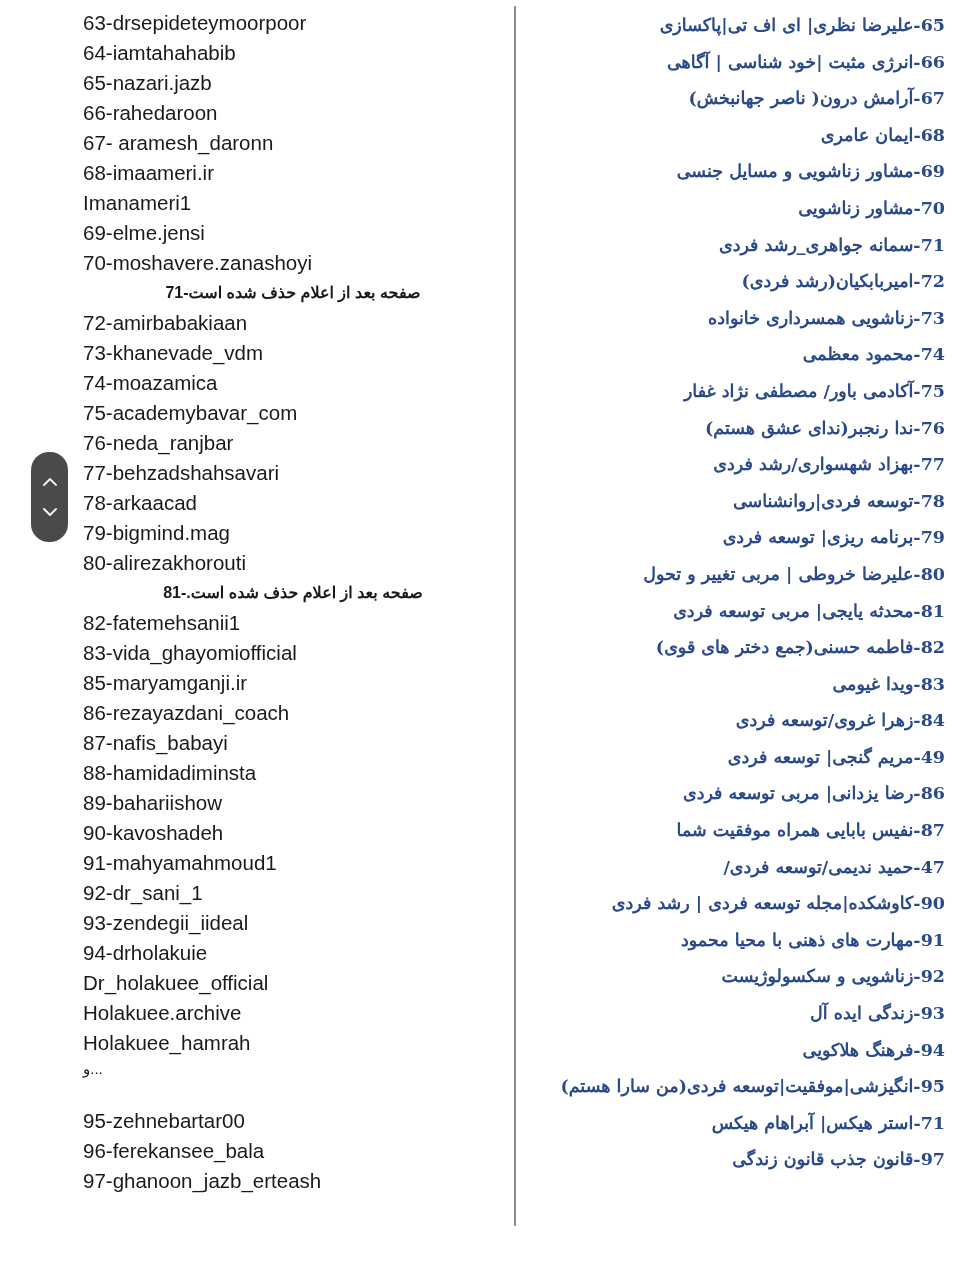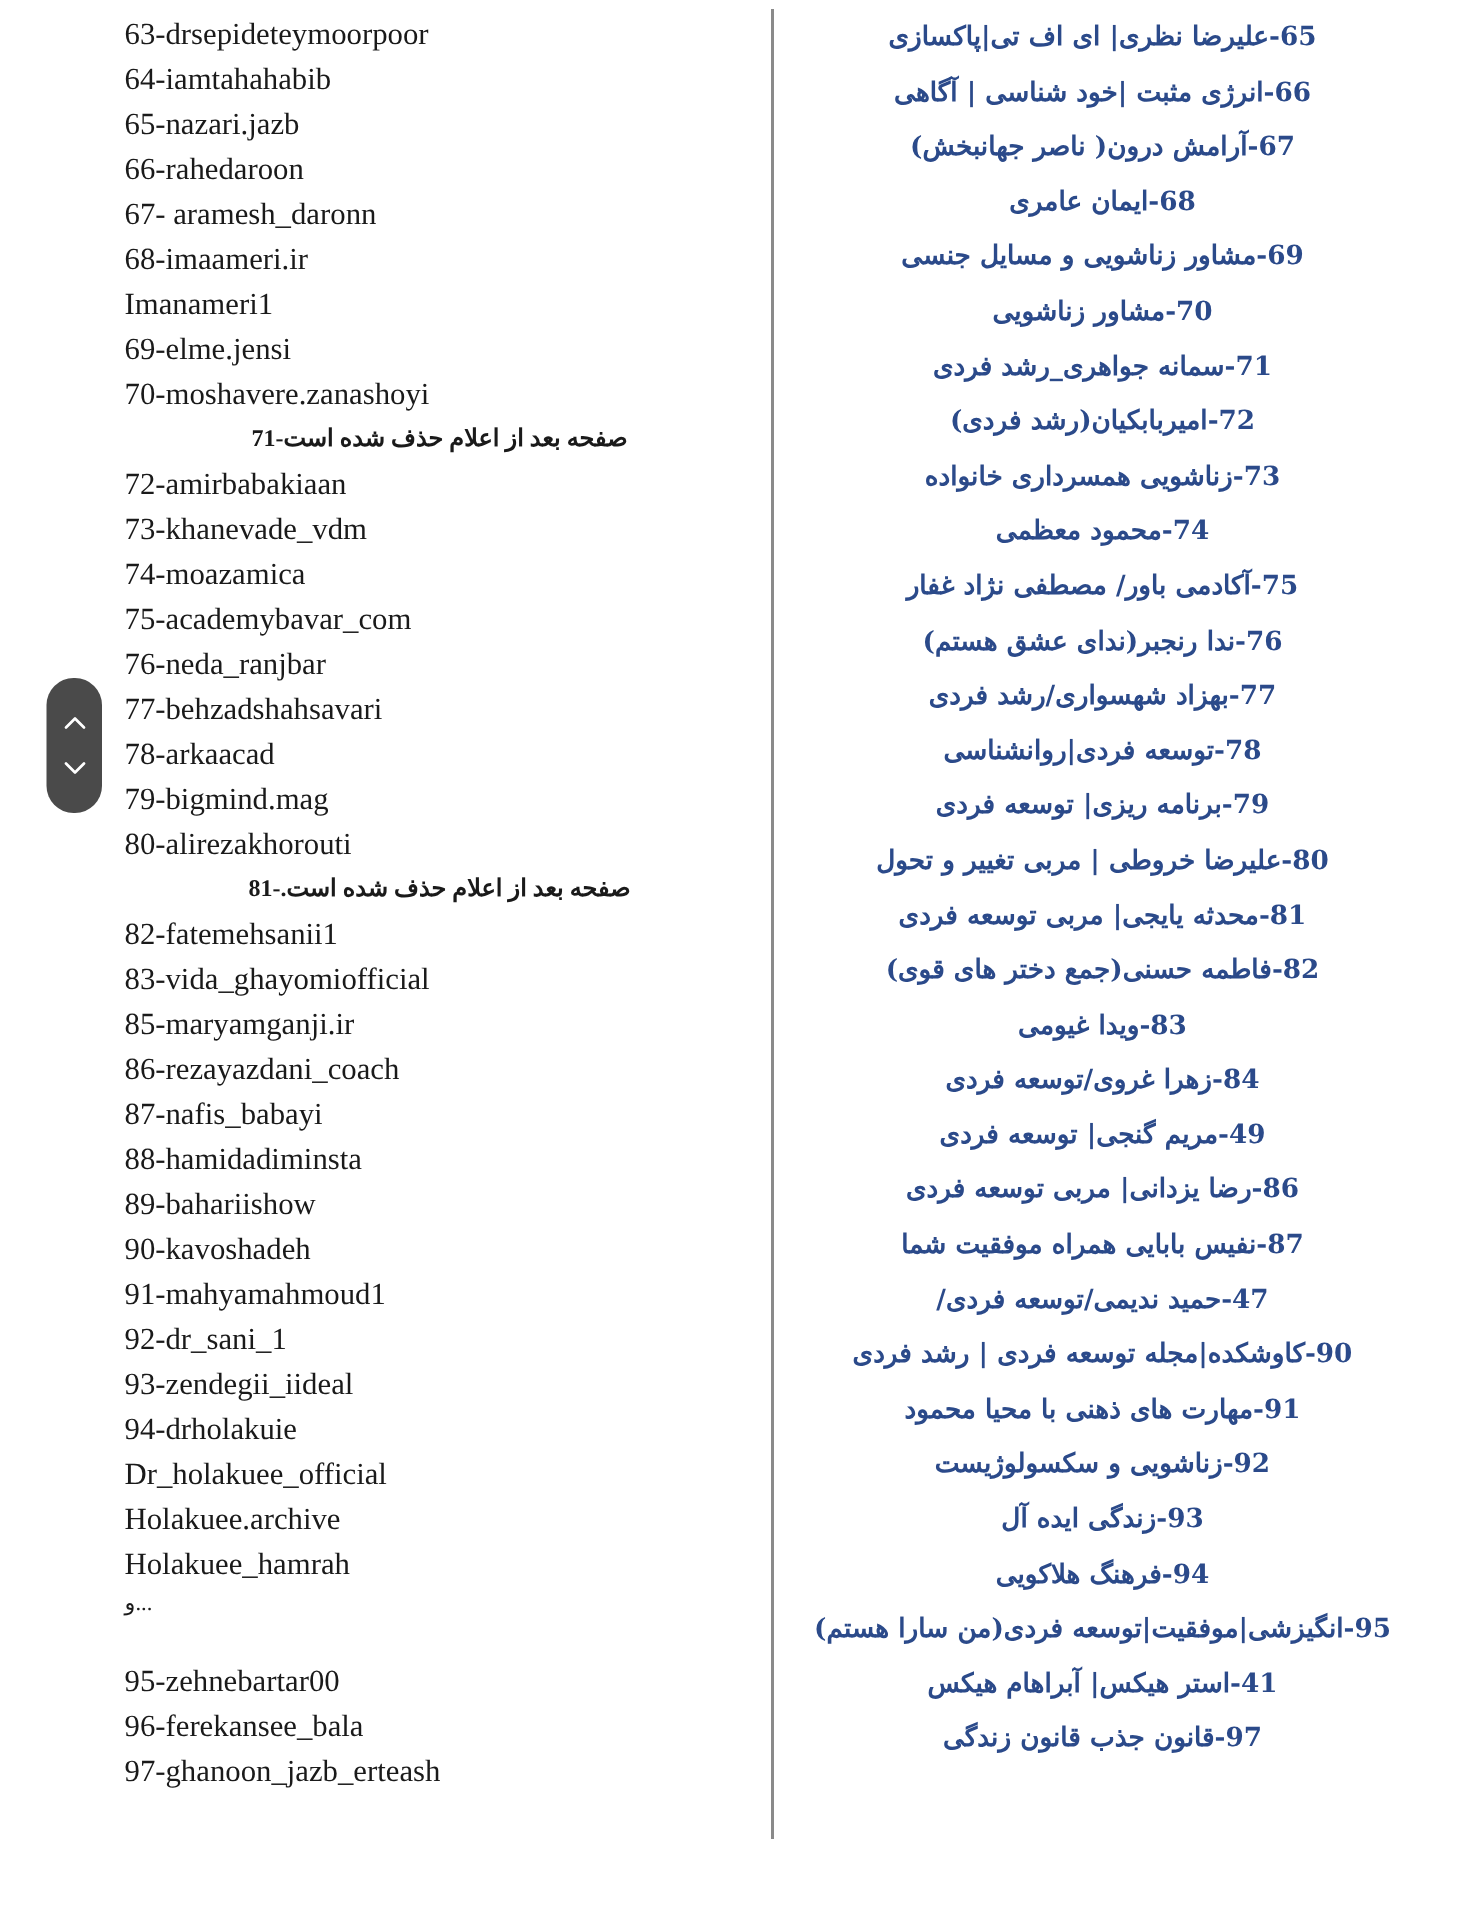--- a/index.html
+++ b/index.html
@@ -1,35 +1,35 @@
 <!DOCTYPE html>
 <html><head>
   <meta charset="utf-8">
   <style>
     html, body { margin: 0; padding: 0; }
     body {
       width: 971px; height: 1280px; background: #ffffff; position: relative; overflow: hidden;
     }
     .left-col {
       position: absolute; left: 83px; top: 8px; width: 420px;
-      font-family: Liberation Serif, serif;
+      font-family: Liberation Sans, sans-serif;
       font-size: 20.5px; color: #1a1a1a; line-height: 30px;
     }
     .left-col .row { height: 30px; white-space: nowrap; }
     .left-col .row.fa { font-size: 16px; font-weight: bold; letter-spacing: 0; text-align: center; }
     .left-col .row.gap { height: 20px; }
     .left-col .row.ellipsis { height: 28px; line-height: 22px; font-size: 15px; }
     .divider {
       position: absolute; left: 514px; top: 6px; width: 2px; height: 1220px; background: #8a8a8a;
     }
     .right-col {
       position: absolute; right: 26px; top: 7px; width: 420px;
       font-family: "DejaVu Serif", "Liberation Serif", serif;
       font-weight: bold; font-size: 17.5px; color: #2b4a8a;
-      direction: rtl; text-align: center;
+      direction: rtl; text-align: right;
     }
     .right-col .row { height: 36.6px; line-height: 36.6px; white-space: nowrap; }
     .scroll-widget {
       position: absolute; left: 31px; top: 452px; width: 37px; height: 90px;
       background: #4a4a4a; border-radius: 18px;
       display: flex; flex-direction: column; align-items: center; justify-content: center; gap: 10px;
     }
     .scroll-widget .btn { width: 20px; height: 20px; display: flex; align-items: center; justify-content: center; cursor: pointer; }
     .scroll-widget svg { width: 16px; height: 10px; }
   </style>
@@ -105,21 +105,21 @@
     <div class="row">49-مریم گنجی| توسعه فردی</div>
     <div class="row">86-رضا یزدانی| مربی توسعه فردی</div>
     <div class="row">87-نفیس بابایی همراه موفقیت شما</div>
     <div class="row">47-حمید ندیمی/توسعه فردی/</div>
     <div class="row">90-کاوشکده|مجله توسعه فردی | رشد فردی</div>
     <div class="row">91-مهارت های ذهنی با محیا محمود</div>
     <div class="row">92-زناشویی و سکسولوژیست</div>
     <div class="row">93-زندگی ایده آل</div>
     <div class="row">94-فرهنگ هلاکویی</div>
     <div class="row">95-انگیزشی|موفقیت|توسعه فردی(من سارا هستم)</div>
-    <div class="row">41-استر هیکس| آبراهام هیکس</div>
+    <div class="row">71-استر هیکس| آبراهام هیکس</div>
     <div class="row">97-قانون جذب قانون زندگی</div>
   </div>
 
 <div class="scroll-widget">
   <div class="btn">
     <svg viewBox="0 0 16 10">
         <polyline points="2,8 8,2 14,8" fill="none" stroke="#ffffff" stroke-width="1.8" stroke-linecap="round" stroke-linejoin="round"></polyline>
       </svg>
   </div>
   <div class="btn">

